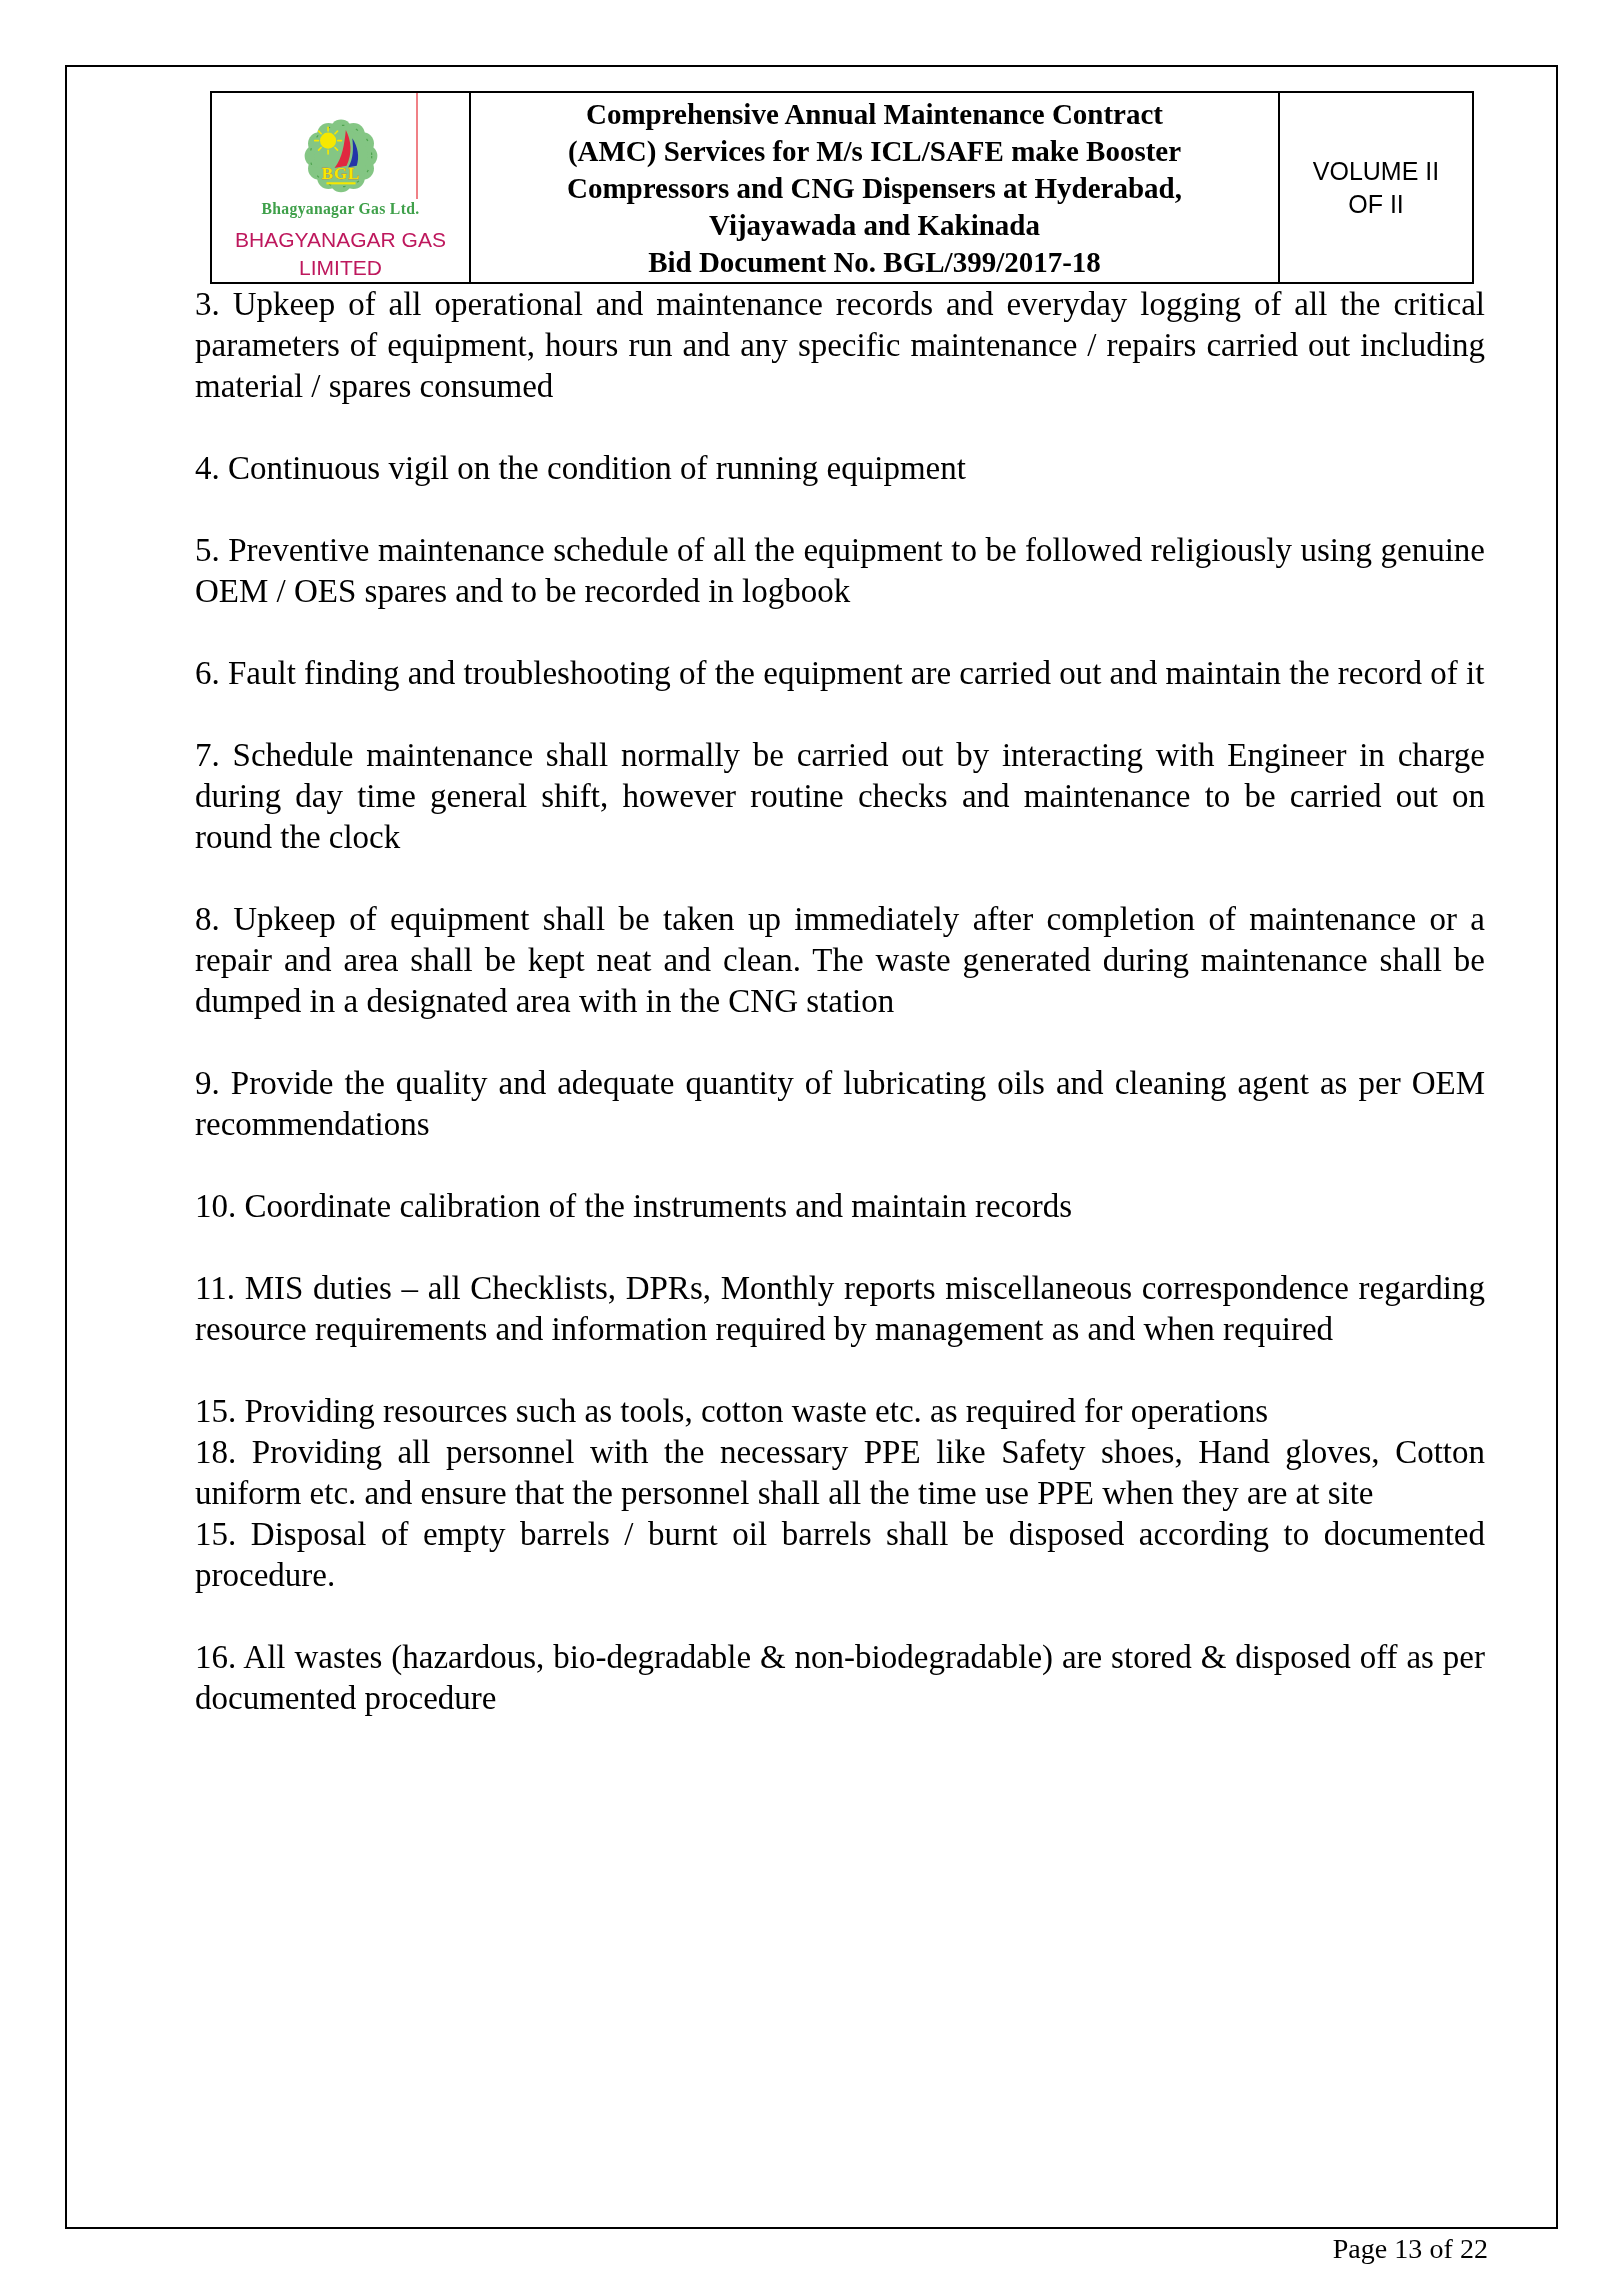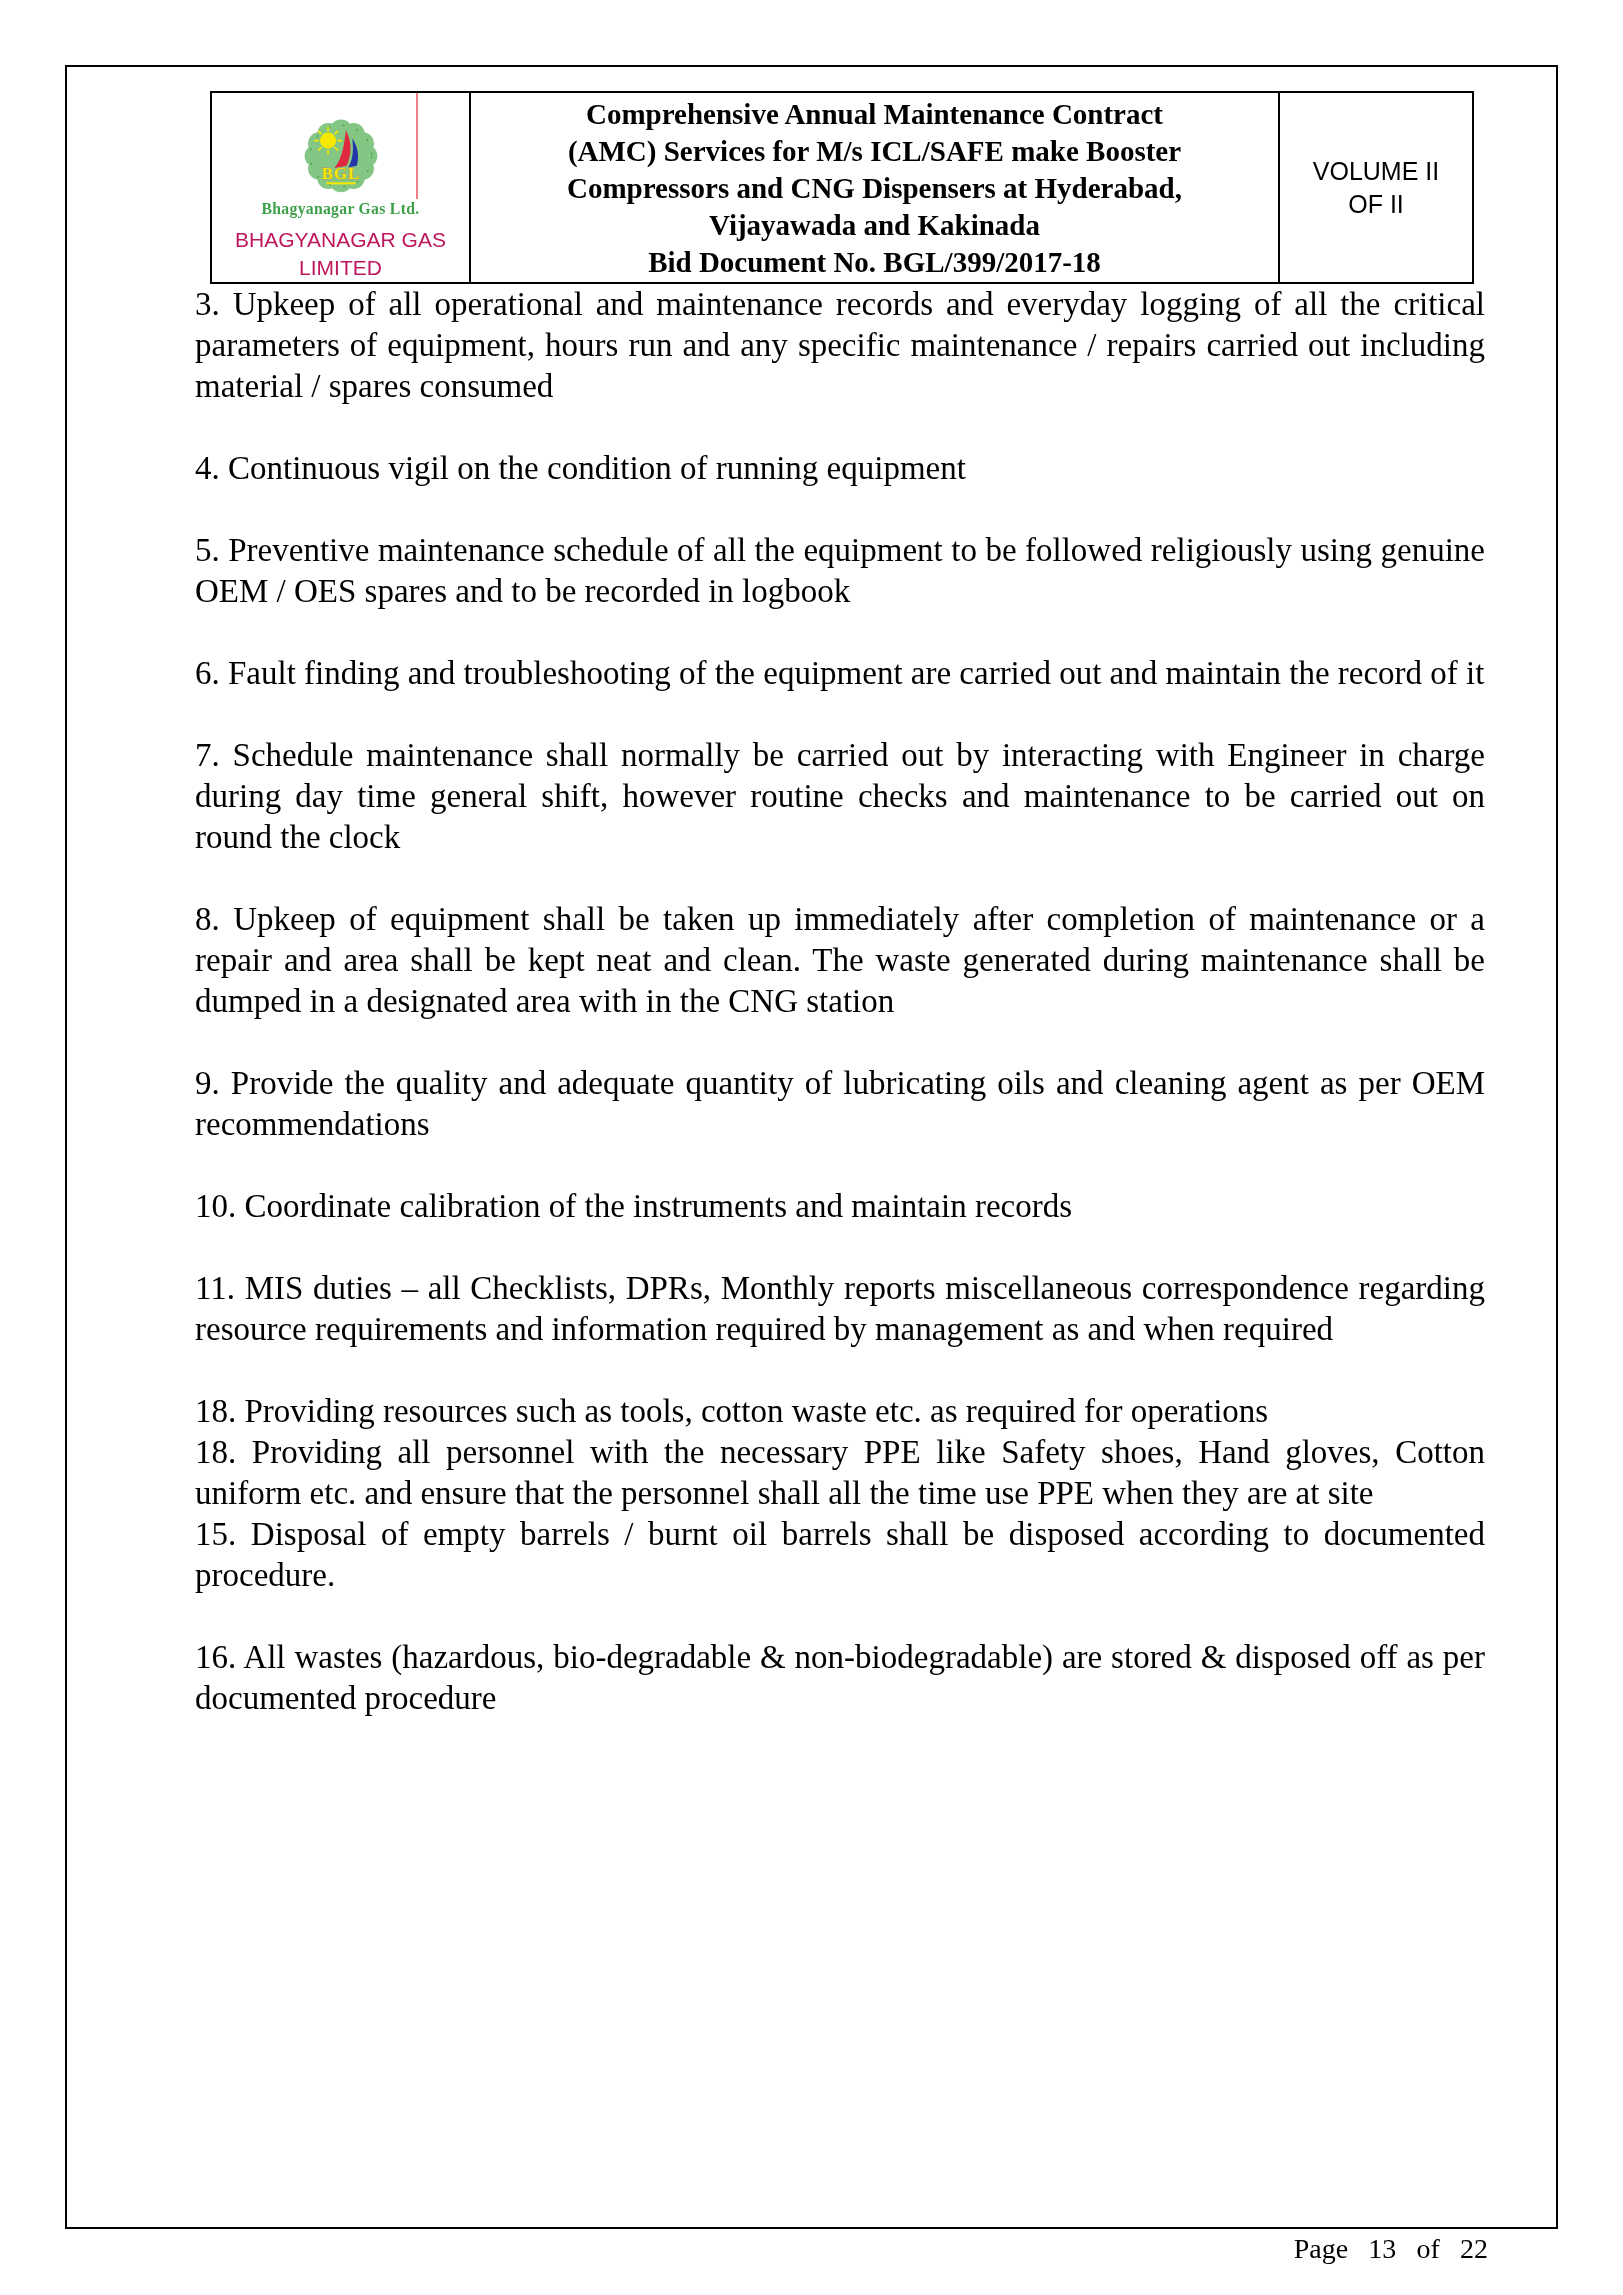--- a/index.html
+++ b/index.html
@@ -88,21 +88,20 @@
   }
   .body-text p.gap   { margin-bottom: 41px; }
   .body-text p.tight { margin-bottom: 0; }
   .footer {
     position: absolute;
     top: 2233px; right: 135px;
     font-family: "Liberation Serif", serif;
     font-size: 28px;
     display: flex;
     align-items: baseline;
-    gap: 13px;
   }
   .footer span { margin-left: 7.2px; }
   .footer span:first-child { margin-left: 0; }
   .footer .num { font-weight: normal; }
 </style>
 </head>
 <body>
 
 <div class="page">
 
@@ -174,21 +173,21 @@
     <div class="body-text">
       <p class="gap">3. Upkeep of all operational and maintenance records and everyday logging of all the critical parameters of equipment, hours run and any specific maintenance / repairs carried out including material / spares consumed</p>
       <p class="gap">4. Continuous vigil on the condition of running equipment</p>
       <p class="gap">5. Preventive maintenance schedule of all the equipment to be followed religiously using genuine OEM / OES spares and to be recorded in logbook</p>
       <p class="gap">6. Fault finding and troubleshooting of the equipment are carried out and maintain the record of it</p>
       <p class="gap">7. Schedule maintenance shall normally be carried out by interacting with Engineer in charge during day time general shift, however routine checks and maintenance to be carried out on round the clock</p>
       <p class="gap">8. Upkeep of equipment shall be taken up immediately after completion of maintenance or a repair and area shall be kept neat and clean. The waste generated during maintenance shall be dumped in a designated area with in the CNG station</p>
       <p class="gap">9. Provide the quality and adequate quantity of lubricating oils and cleaning agent as per OEM recommendations</p>
       <p class="gap">10. Coordinate calibration of the instruments and maintain records</p>
       <p class="gap">11. MIS duties – all Checklists, DPRs, Monthly reports miscellaneous correspondence regarding resource requirements and information required by management as and when required</p>
-      <p class="tight">18. Providing resources such as tools, cotton waste etc. as required for operations</p>
+      <p class="tight">15. Providing resources such as tools, cotton waste etc. as required for operations</p>
       <p class="tight">18. Providing all personnel with the necessary PPE like Safety shoes, Hand gloves, Cotton uniform etc. and ensure that the personnel shall all the time use PPE when they are at site</p>
       <p class="gap">15. Disposal of empty barrels / burnt oil barrels shall be disposed according to documented procedure.</p>
       <p class="tight">16. All wastes (hazardous, bio-degradable &amp; non-biodegradable) are stored &amp; disposed off as per documented procedure</p>
     </div>
 
   </div>
 
   <div class="footer">
     <span>Page</span>
     <span class="num">13</span>

